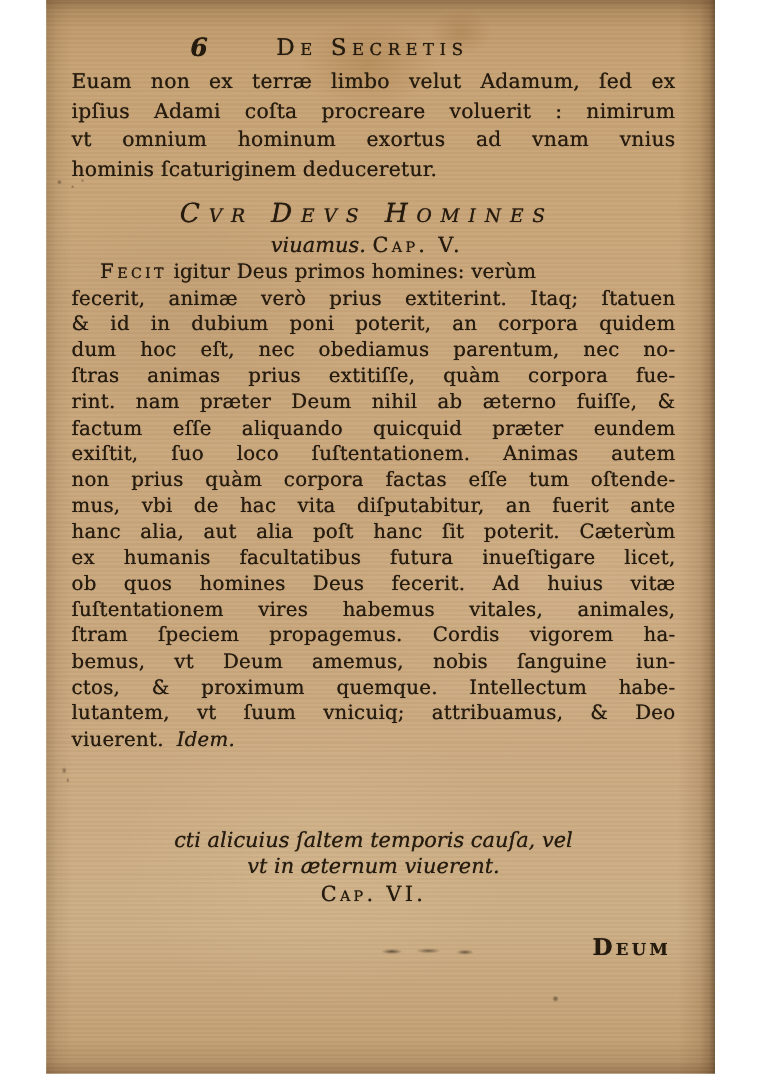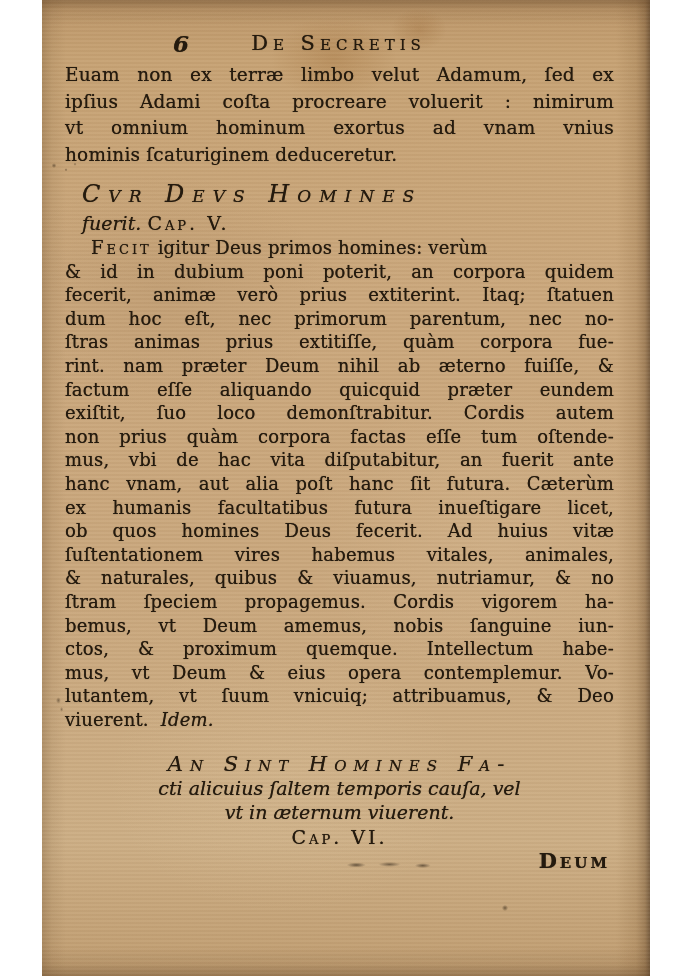--- a/index.html
+++ b/index.html
@@ -68,21 +68,21 @@
     text-align-last: justify;
     white-space: nowrap;
     letter-spacing: 0.2px;
   }
   .para2 .line { line-height: 23.6px; font-size: 18px; }
   .line.left { text-align-last: left; white-space: normal; }
   .indent { padding-left: 26px; }
   .firstword { font-variant: small-caps; letter-spacing: 3px; }
 
   
-  .chap5 { position: absolute; left: 40px; width: 549px; top: 180px; text-align: left; }
+  .chap5 { position: absolute; left: 17px; width: 549px; top: 180px; text-align: center; }
   .chap5 .h-main {
     font-style: italic; font-variant: small-caps;
     font-size: 24px; letter-spacing: 8px;
   }
   .chap5 .h-sub { margin-top: 4px; font-size: 19px; }
   .h-sub .it { font-style: italic; }
   .smallcaps { font-variant: small-caps; letter-spacing: 3px; }
 
   .chap6 { position: absolute; left: 23px; width: 549px; top: 752px; text-align: center; }
   .chap6 .h-main {
@@ -137,51 +137,48 @@
   <section class="textcol para1">
     <div class="line">Euam non ex terræ limbo velut Adamum, ſed ex</div>
     <div class="line">ipſius Adami coſta procreare voluerit : nimirum</div>
     <div class="line">vt omnium hominum exortus ad vnam vnius</div>
     <div class="line left">hominis ſcaturiginem deduceretur.</div>
   </section>
 
   <section class="chap5">
     <div class="h-main">Cvr Devs Homines</div>
     <div class="h-sub">
-      <span class="it">fuerit.</span>
+      <span class="it">viuamus.</span>
       <span class="smallcaps">Cap. V.</span>
     </div>
   </section>
 
   <section class="textcol para2">
     <div class="line left indent"><span class="firstword">Fecit</span><span> igitur Deus primos homines: verùm</span></div>
+    <div class="line">fecerit, animæ verò prius extiterint. Itaq; ſtatuen</div>
     <div class="line">&amp; id in dubium poni poterit, an corpora quidem</div>
-    <div class="line">fecerit, animæ verò prius extiterint. Itaq; ſtatuen</div>
-    <div class="line">dum hoc eſt, nec primorum parentum, nec no-</div>
+    <div class="line">dum hoc eſt, nec obediamus parentum, nec no-</div>
     <div class="line">ſtras animas prius extitiſſe, quàm corpora fue-</div>
     <div class="line">rint. nam præter Deum nihil ab æterno fuiſſe, &amp;</div>
     <div class="line">factum eſſe aliquando quicquid præter eundem</div>
-    <div class="line">exiſtit, ſuo loco demonſtrabitur. Cordis autem</div>
+    <div class="line">exiſtit, ſuo loco ſuſtentationem. Animas autem</div>
     <div class="line">non prius quàm corpora factas eſſe tum oſtende-</div>
     <div class="line">mus, vbi de hac vita diſputabitur, an fuerit ante</div>
-    <div class="line">hanc vnam, aut alia poſt hanc ſit futura. Cæterùm</div>
+    <div class="line">hanc alia, aut alia poſt hanc ſit poterit. Cæterùm</div>
     <div class="line">ex humanis facultatibus futura inueſtigare licet,</div>
     <div class="line">ob quos homines Deus fecerit. Ad huius vitæ</div>
     <div class="line">ſuſtentationem vires habemus vitales, animales,</div>
-    <div class="line">&amp; naturales, quibus &amp; viuamus, nutriamur, &amp; no</div>
     <div class="line">ſtram ſpeciem propagemus. Cordis vigorem ha-</div>
     <div class="line">bemus, vt Deum amemus, nobis ſanguine iun-</div>
     <div class="line">ctos, &amp; proximum quemque. Intellectum habe-</div>
-    <div class="line">mus, vt Deum &amp; eius opera contemplemur. Vo-</div>
     <div class="line">lutantem, vt ſuum vnicuiq; attribuamus, &amp; Deo</div>
     <div class="line left"><span>viuerent.</span>&nbsp; <span class="it" style="font-style:italic">Idem.</span></div>
   </section>
 
   <section class="chap6">
-    <div class="h-main">An Sint Homines Fa-</div>
     <div class="h-it">cti alicuius ſaltem temporis cauſa, vel</div>
     <div class="h-it">vt in æternum viuerent.</div>
     <div class="h-cap smallcaps">Cap. VI.</div>
   </section>
 
   <div class="catchword">Deum</div>
 
   <div class="smudge smudge-capvi"></div>
   <div class="smudge smudge-margin1"></div>
   <div class="smudge smudge-margin2"></div>

